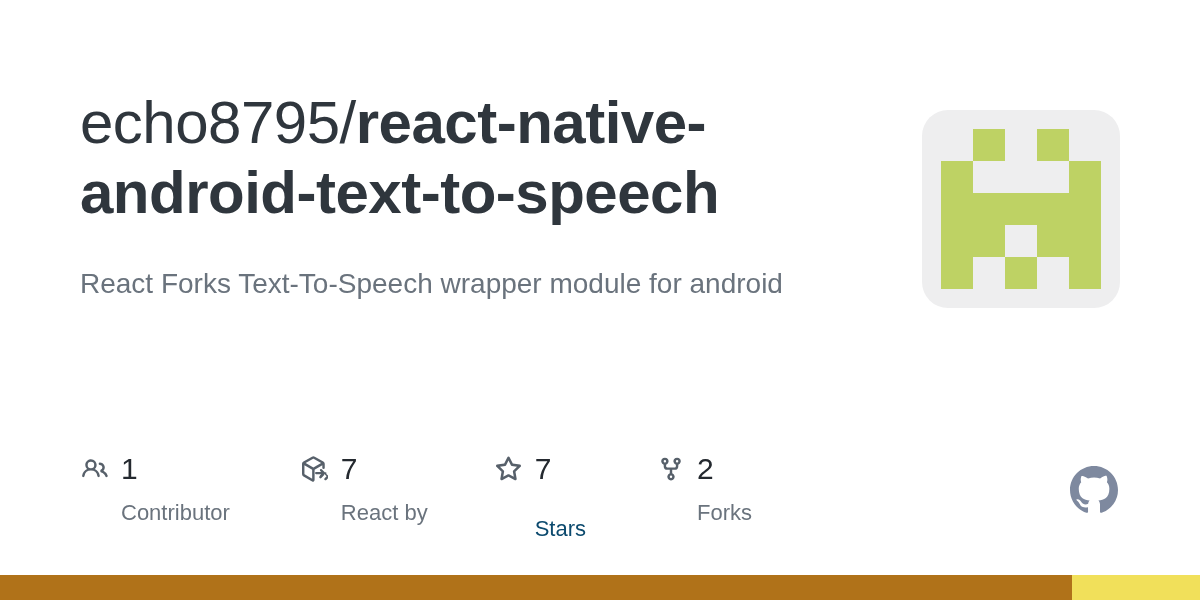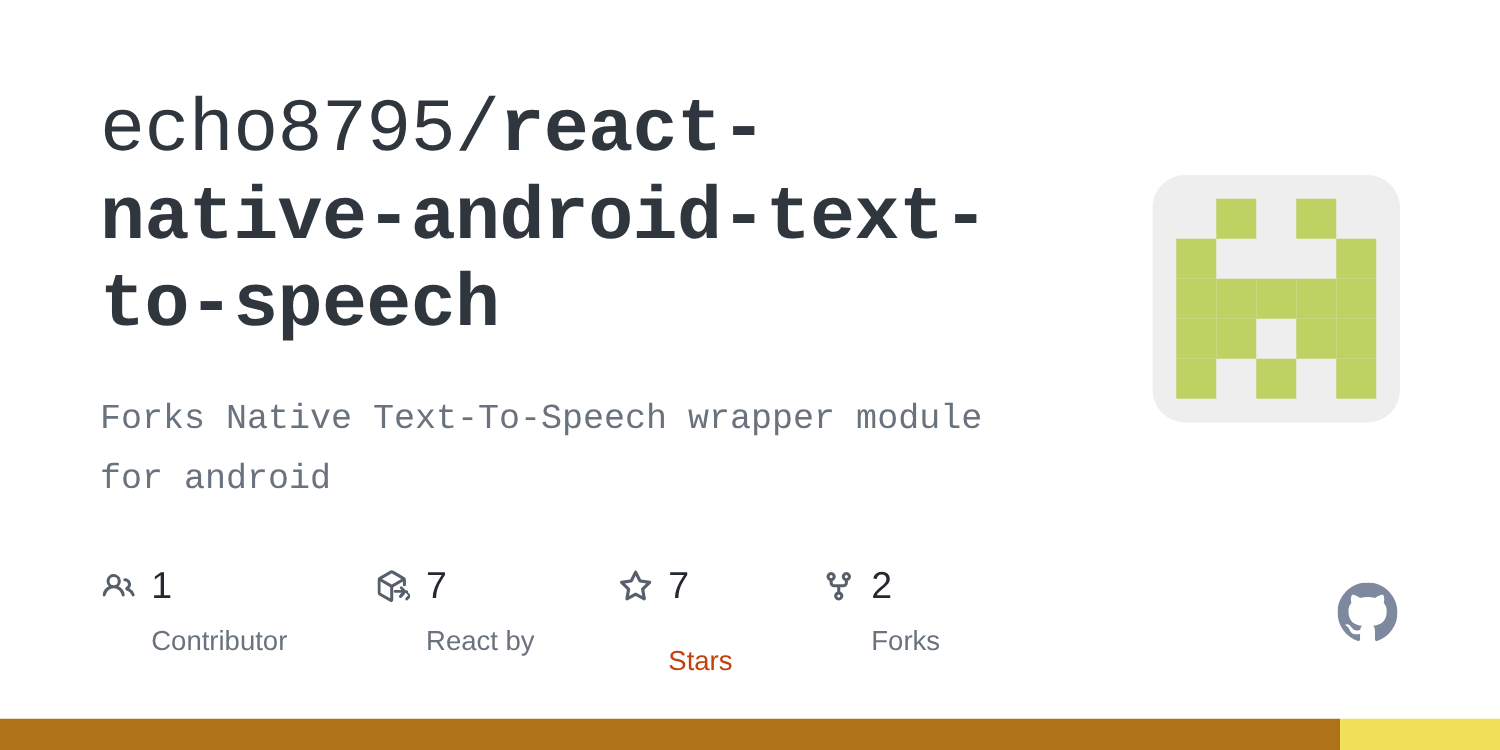--- a/index.html
+++ b/index.html
@@ -20,26 +20,25 @@
     left: 0; top: 0;
     width: 1200px;
     height: 600px;
     box-sizing: border-box;
   }
 
   
   .header {
     position: absolute;
     left: 80px;
-    top: 70px;
+    top: 88px;
     width: 1040px;
     display: flex;
-    align-items: center;
+    align-items: flex-end;
     justify-content: space-between;
-    font-family: Liberation Mono, monospace;
   }
 
   .title-block {
     width: 760px;
   }
 
   .repo-title {
     margin: 0;
     font-size: 60px;
     line-height: 70px;
@@ -173,21 +172,21 @@
 </head>
 <body>
 
 <div class="card">
 
   <div class="header">
 
     <div class="title-block">
       <h1 class="repo-title" style="color: rgb(47, 54, 61);"><span class="owner">echo8795</span><span class="slash">/</span><span class="name">react-native-android-text-to-speech</span></h1>
 
-      <p class="repo-description" style="color: rgb(106, 115, 125);">Forks Native Text-To-Speech wrapper module for android</p>
+      <p class="repo-description" style="color: rgb(106, 115, 125);">React Forks Text-To-Speech wrapper module for android</p>
     </div>
 
     <div class="avatar" style="background: rgb(238, 238, 239);">
       <div class="identicon">
         <i style="background: transparent;"></i>
         <i class="on" style="background: rgb(190, 210, 100);"></i>
         <i style="background: transparent;"></i>
         <i class="on" style="background: rgb(190, 210, 100);"></i>
         <i style="background: transparent;"></i>
 
@@ -247,21 +246,21 @@
 
     <div class="stat stat-stars">
       <div class="stat-top">
         <span class="stat-icon" style="color: rgb(87, 96, 106);">
           <svg width="27" height="27" viewBox="0 0 16 16" fill="currentColor" aria-hidden="true">
             <path d="M8 .25a.75.75 0 0 1 .673.418l1.882 3.815 4.21.612a.75.75 0 0 1 .416 1.279l-3.046 2.97.719 4.192a.751.751 0 0 1-1.088.791L8 12.347l-3.766 1.98a.75.75 0 0 1-1.088-.79l.72-4.194L.818 6.374a.75.75 0 0 1 .416-1.28l4.21-.611L7.327.668A.75.75 0 0 1 8 .25Zm0 2.445L6.615 5.5a.75.75 0 0 1-.564.41l-3.097.45 2.24 2.184a.75.75 0 0 1 .216.664l-.528 3.084 2.769-1.456a.75.75 0 0 1 .698 0l2.77 1.456-.53-3.084a.75.75 0 0 1 .216-.664l2.24-2.183-3.096-.45a.75.75 0 0 1-.564-.41L8 2.694Z"></path>
           </svg>
         </span>
         <span class="stat-value" style="color: rgb(36, 41, 47);">7</span>
       </div>
-      <span class="stat-label" style="color: #c2410c; margin-top: 32px;">Stars</span>
+      <span class="stat-label" style="color: #0c4a6e; margin-top: 32px;">Stars</span>
     </div>
 
     <div class="stat stat-forks">
       <div class="stat-top">
         <span class="stat-icon" style="color: rgb(87, 96, 106);">
           <svg width="26" height="26" viewBox="0 0 16 16" fill="currentColor" aria-hidden="true">
             <path d="M5 5.372v.878c0 .414.336.75.75.75h4.5a.75.75 0 0 0 .75-.75v-.878a2.25 2.25 0 1 1 1.5 0v.878a2.25 2.25 0 0 1-2.25 2.25h-1.5v2.128a2.251 2.251 0 1 1-1.5 0V8.5h-1.5A2.25 2.25 0 0 1 3.5 6.25v-.878a2.25 2.25 0 1 1 1.5 0ZM5 3.25a.75.75 0 1 0-1.5 0 .75.75 0 0 0 1.5 0Zm6.75.75a.75.75 0 1 0 0-1.5.75.75 0 0 0 0 1.5Zm-3 8.75a.75.75 0 1 0-1.5 0 .75.75 0 0 0 1.5 0Z"></path>
           </svg>
         </span>
         <span class="stat-value" style="color: rgb(36, 41, 47);">2</span>

